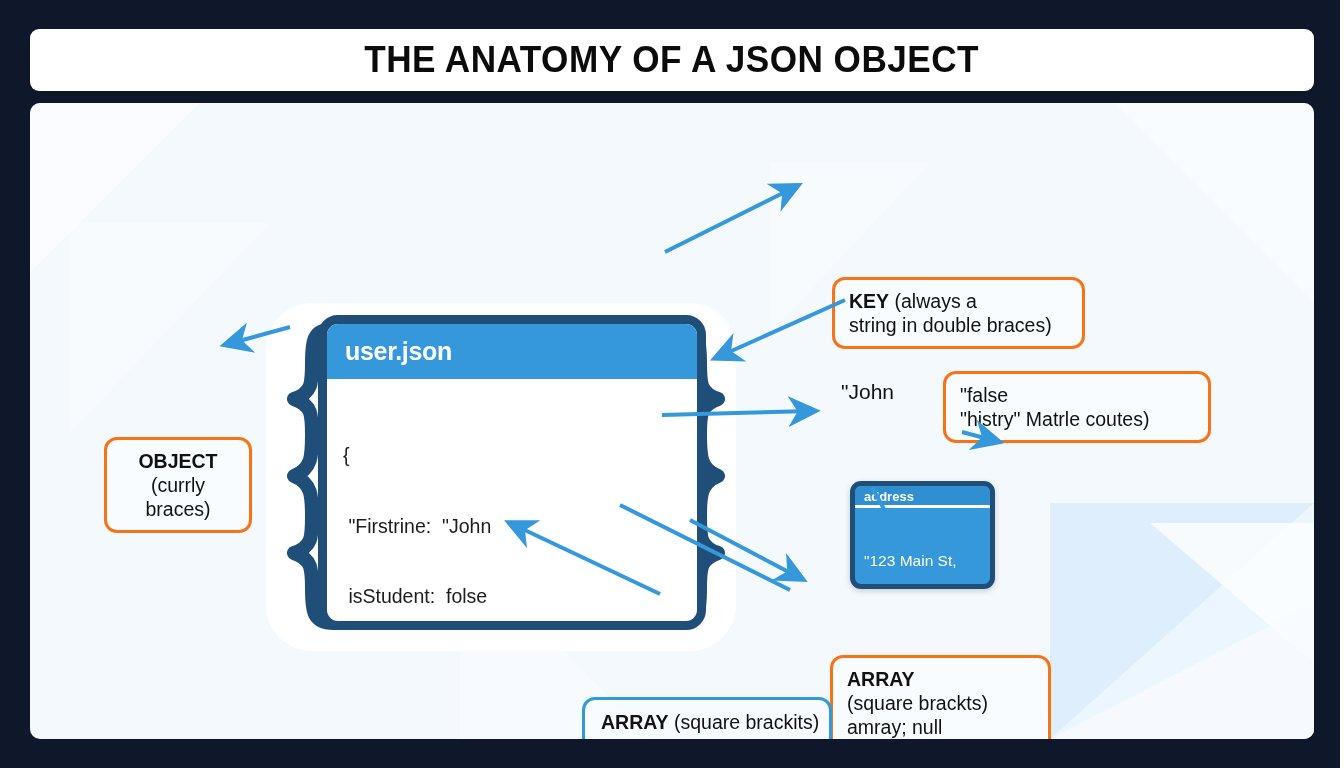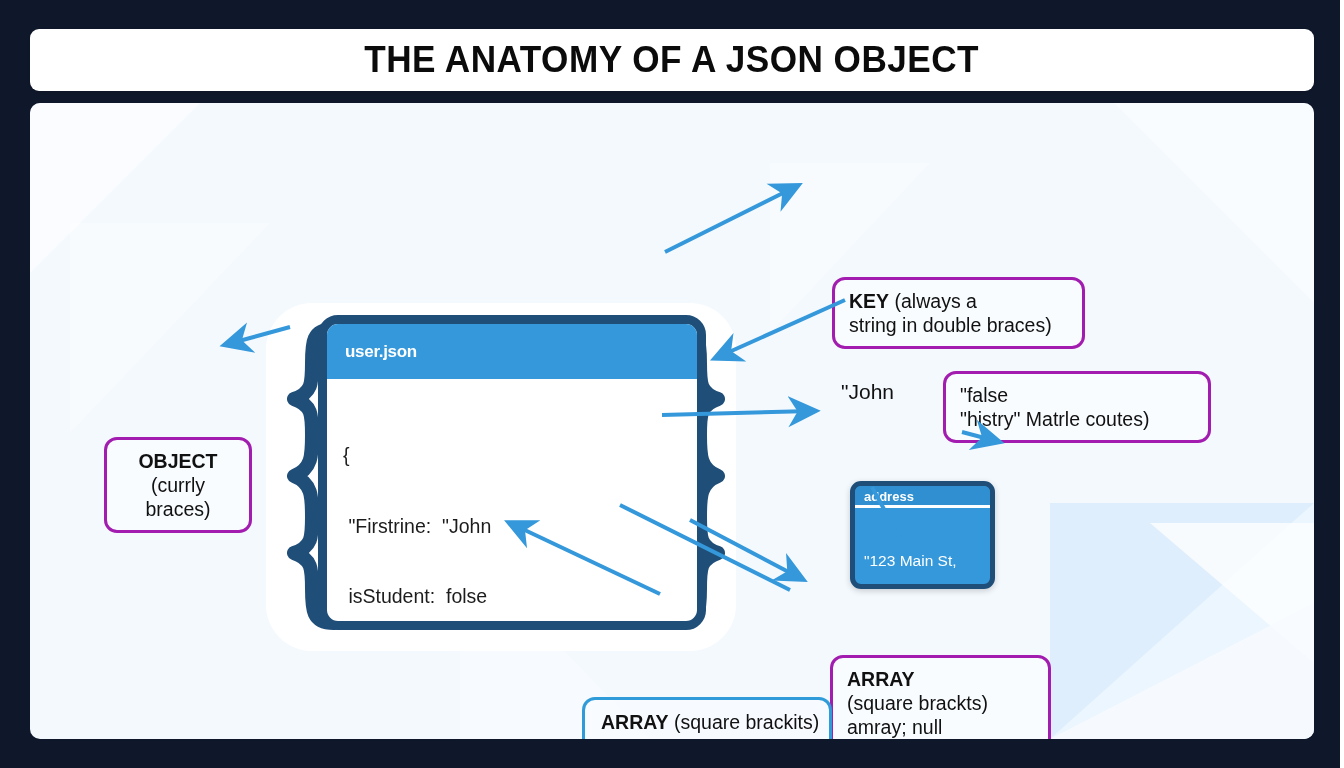--- a/index.html
+++ b/index.html
@@ -78,38 +78,38 @@
   }
   #card-header {
     height: 55px;
     background: #3498db;
     display: flex;
     align-items: center;
     padding: 0 0 0 18px;
   }
   #card-header-title {
     color: #ffffff;
-    font-size: 17px;
+    font-size: 25px;
     font-weight: bold;
     letter-spacing: -0.3px;
   }
   #card-body {
     padding: 18px 0 0 16px;
     font-size: 19.5px;
     line-height: 23.5px;
     color: #1c1c1c;
     white-space: pre;
   }
   .code-line { white-space: pre; }
 
   
   .callout {
     position: absolute;
     background: rgba(250,252,255,0.72);
-    border: 3px solid #a21caf;
+    border: 3px solid #f97316;
     border-radius: 13px;
     padding: 9px 14px;
     font-size: 19.5px;
     line-height: 24px;
     color: #111111;
   }
 
   #callout-key     { left: 802px;  top: 174px;  width: 253px; }
   #callout-object  { left: 74px;   top: 334px;  width: 148px; }
   #callout-false   { left: 913px;  top: 268px;  width: 268px; }

